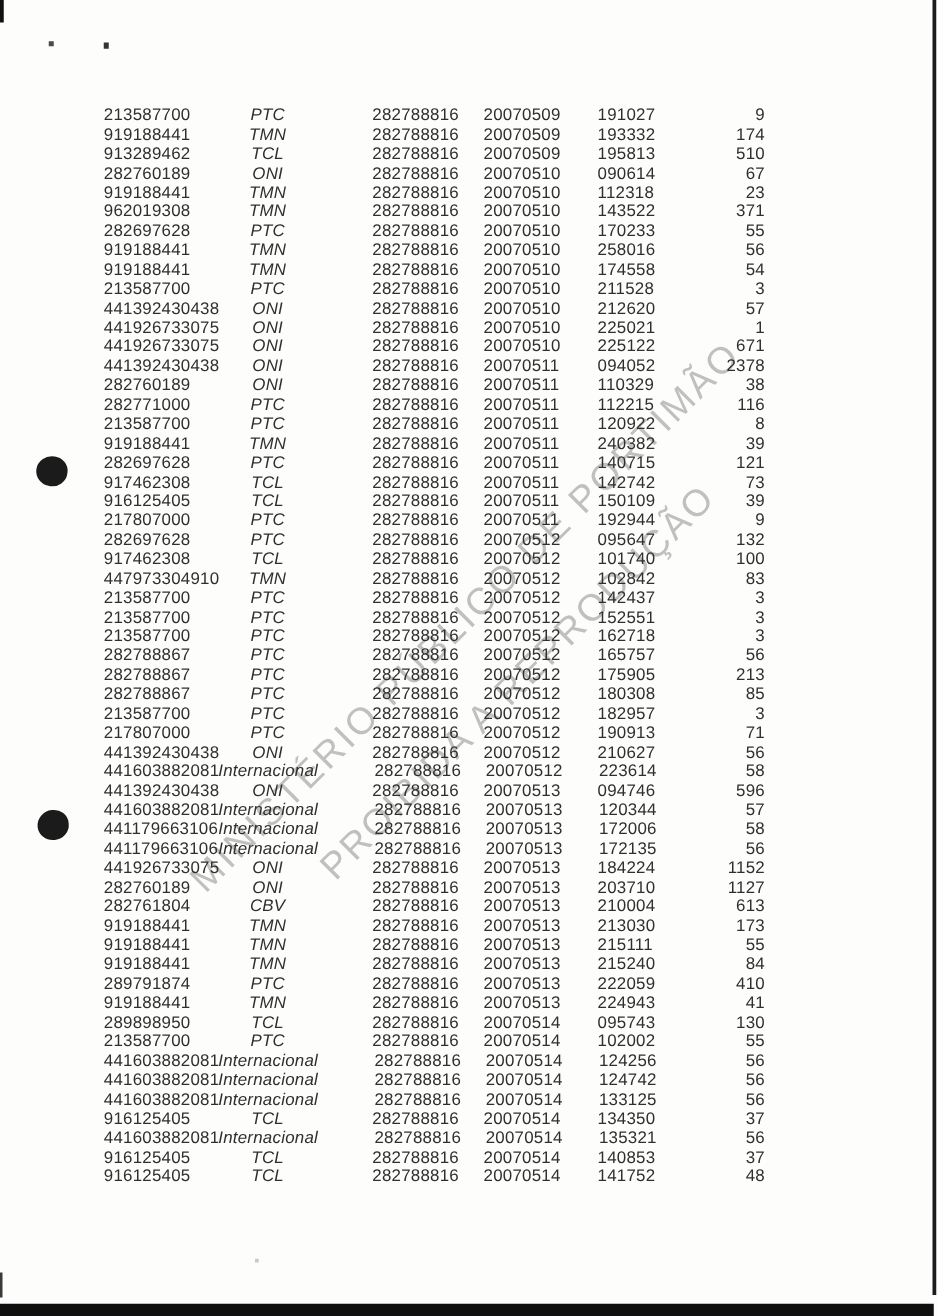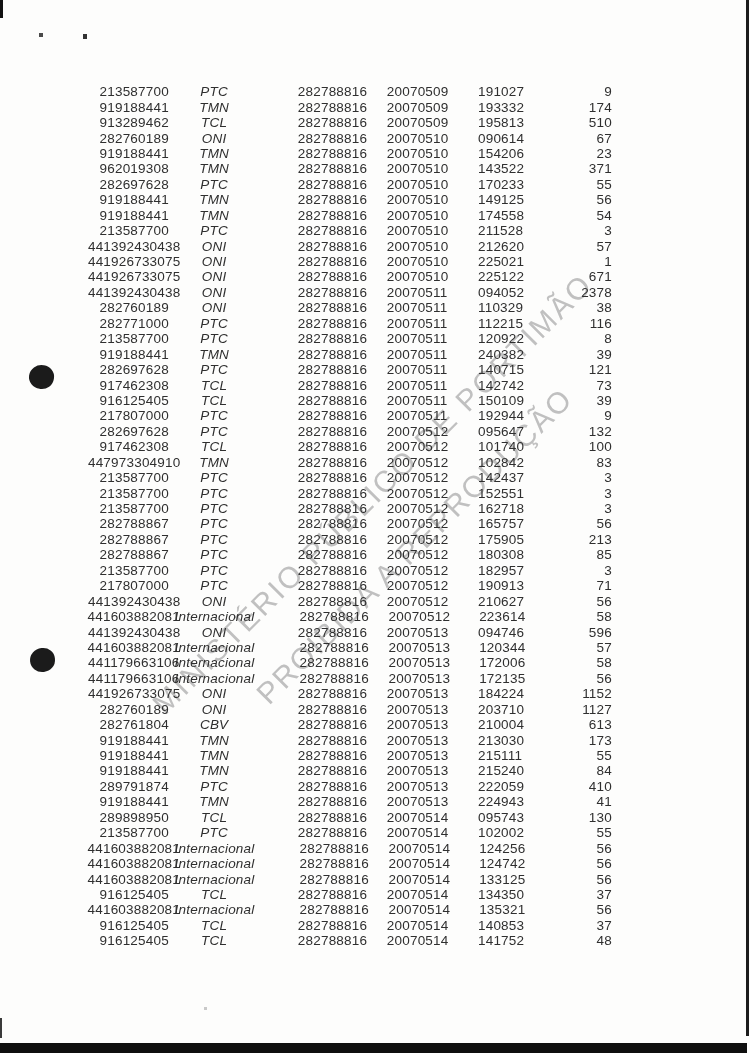--- a/index.html
+++ b/index.html
@@ -12,21 +12,21 @@
     font-family:"Liberation Sans", sans-serif;
     color:#333;
   }
 
   
   .table {
     position:absolute; left:83px; top:84px; width:529px;
     font-size:13.5px; letter-spacing:0.2px; color:#2f2f2f;
   }
   .row { display:flex; align-items:center; height:15.45px; }
-  .c1 { width:107px; text-align:center; }
+  .c1 { width:107px; text-align:left; }
   .c2 { width:60px; display:flex; justify-content:center; }
   .c2 > span { white-space:nowrap;font-style:italic; }
   .c3 { width:65px; margin-left:55px; }
   .c4 { width:66px; margin-left:24px; }
   .c5 { width:56px; margin-left:28px; }
   .c6 { width:84px; text-align:right; }
 
   
   .wm {
     position:absolute;
@@ -111,21 +111,21 @@
     <span class="c6">67</span>
   </div>
 
   <div class="row">
     <span class="c1">919188441</span>
     <span class="c2">
         <span>TMN</span>
       </span>
     <span class="c3">282788816</span>
     <span class="c4">20070510</span>
-    <span class="c5">154206</span>
+    <span class="c5">112318</span>
     <span class="c6">23</span>
   </div>
 
   <div class="row">
     <span class="c1">962019308</span>
     <span class="c2">
         <span>TMN</span>
       </span>
     <span class="c3">282788816</span>
     <span class="c4">20070510</span>
@@ -144,21 +144,21 @@
     <span class="c6">55</span>
   </div>
 
   <div class="row">
     <span class="c1">919188441</span>
     <span class="c2">
         <span>TMN</span>
       </span>
     <span class="c3">282788816</span>
     <span class="c4">20070510</span>
-    <span class="c5">149125</span>
+    <span class="c5">258016</span>
     <span class="c6">56</span>
   </div>
 
   <div class="row">
     <span class="c1">919188441</span>
     <span class="c2">
         <span>TMN</span>
       </span>
     <span class="c3">282788816</span>
     <span class="c4">20070510</span>

